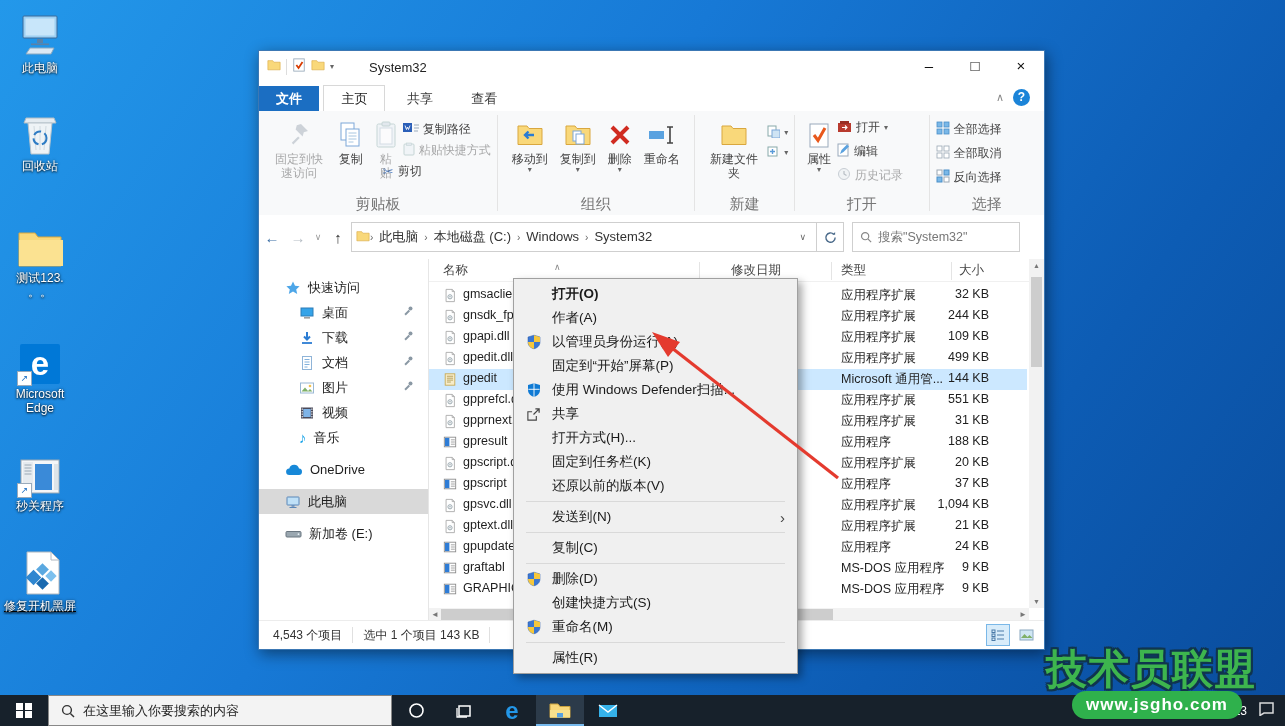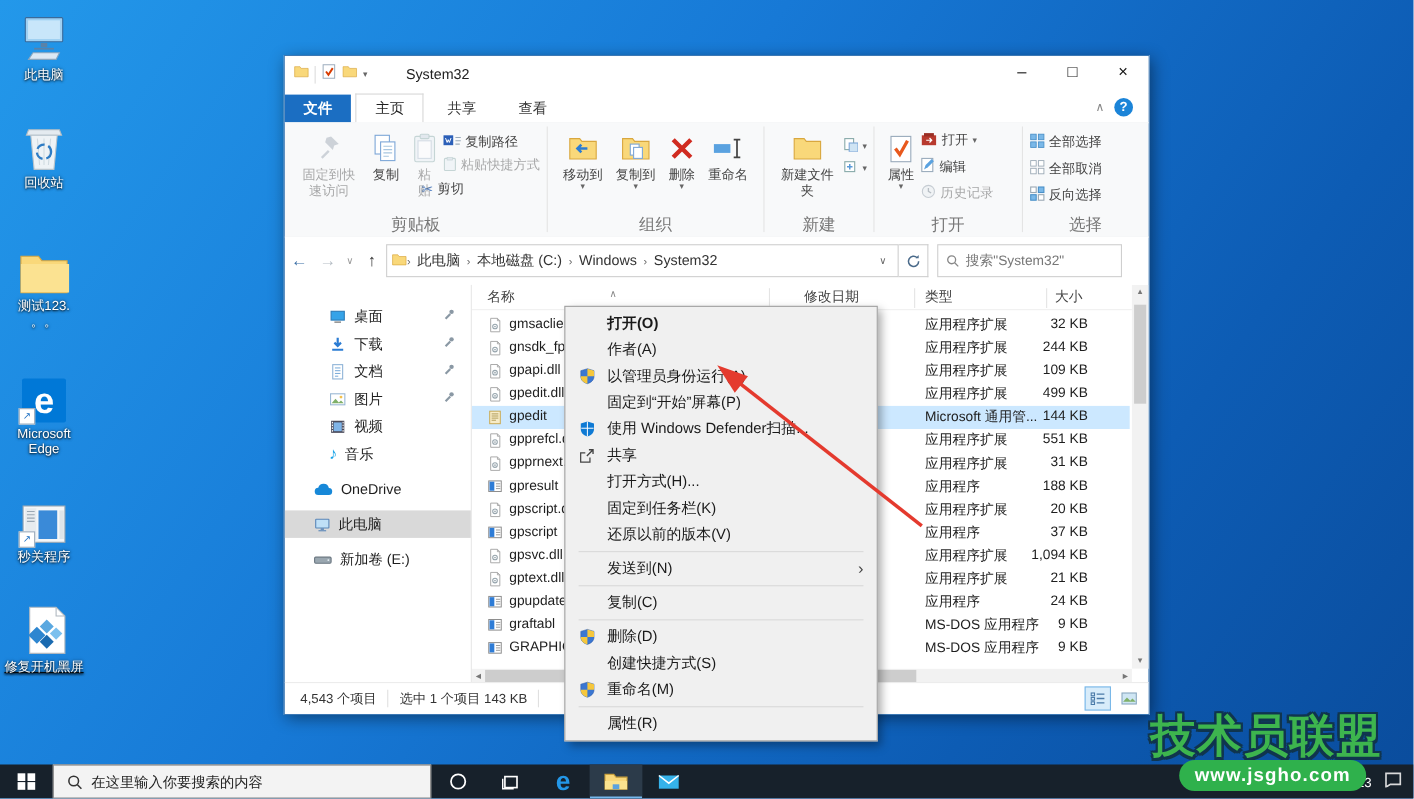--- a/index.html
+++ b/index.html
@@ -468,20 +468,28 @@
     <div class="searchbox">
       <svg width="12" height="12" viewBox="0 0 14 14">
           <circle cx="6" cy="6" r="4.2" stroke="#888" fill="none" stroke-width="1.4"></circle>
           <path d="M9.2 9.2L13 13" stroke="#888" stroke-width="1.4"></path>
         </svg>
       <span>搜索"System32"</span>
     </div>
   </div>
 
   <div class="navpane" id="navpane">
+      <div class="nitem lv0">
+        <span style="display: inline-flex;">
+          <svg class="s16" viewBox="0 0 16 16">
+            <path d="M8 1.5l2 4.3 4.6.5-3.4 3.1 1 4.6L8 11.6 3.8 14l1-4.6L1.4 6.3l4.6-.5z" fill="#4da6e8"></path>
+          </svg>
+        </span>
+        <span>快速访问</span>
+      </div>
       <div class="nitem lv1">
         <span style="display: inline-flex;">
           <svg class="s16" viewBox="0 0 16 16">
             <rect x="2" y="3" width="12" height="8" fill="#35a3e8" stroke="#2c7cb8"></rect>
             <rect x="5" y="12.2" width="6" height="1.3" fill="#888"></rect>
           </svg>
         </span>
         <span>桌面</span>
         <span class="npin"><svg width="13" height="13" viewBox="0 0 13 13">
             <g fill="#8a98a4">

